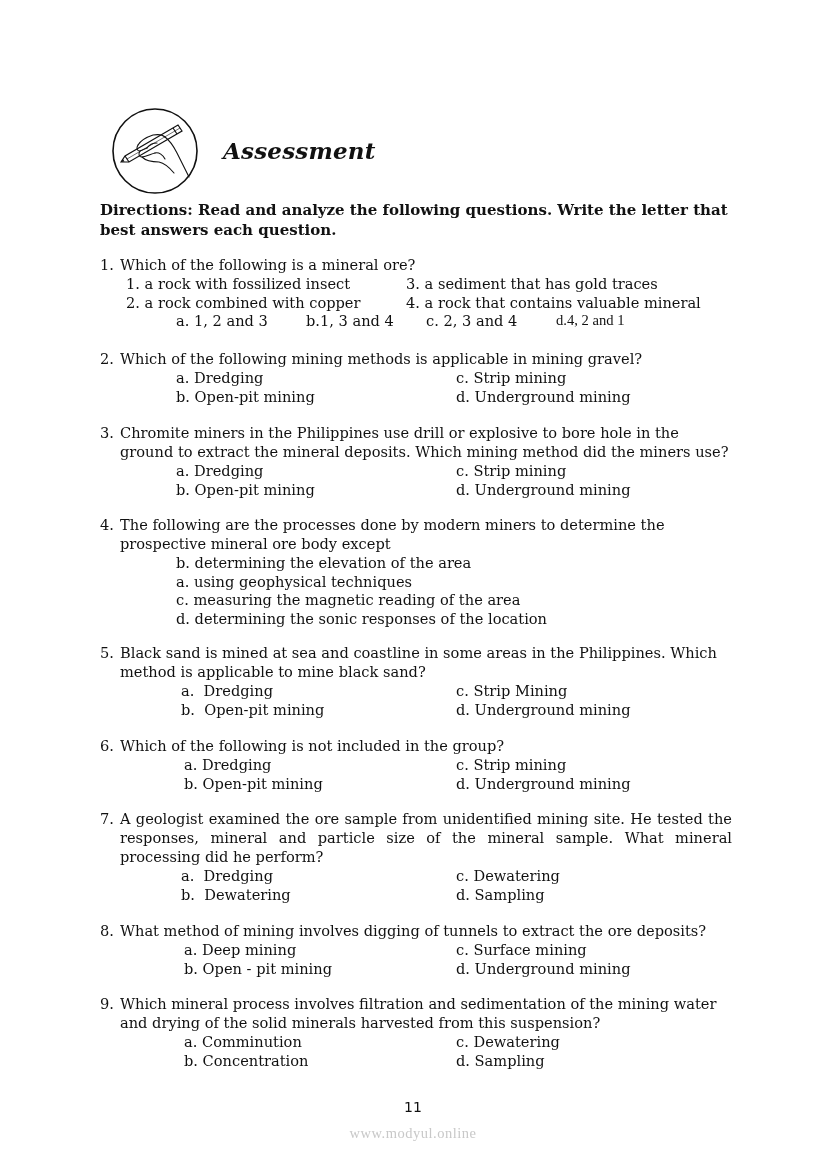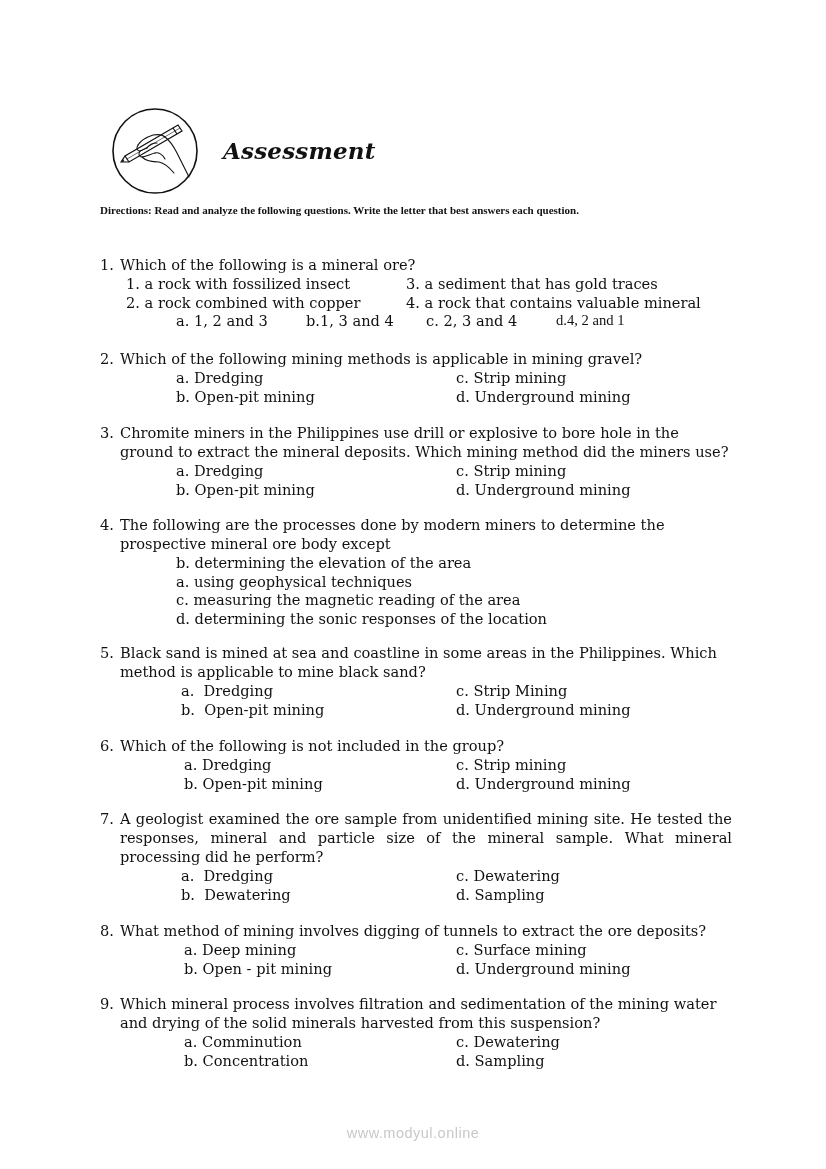--- a/index.html
+++ b/index.html
@@ -4,32 +4,32 @@
   <style>
     html, body { margin: 0; padding: 0; background: #ffffff; }
     body { width: 826px; height: 1169px; position: relative; overflow: hidden;
            font-family: "DejaVu Serif", "Liberation Serif", serif; color: #111; }
     .page { position: absolute; left: 0; top: 0; width: 826px; height: 1169px; }
     .header { position: absolute; left: 111px; top: 107px; width: 300px; height: 90px; }
     .icon-circle { position: absolute; left: 0; top: 0; width: 88px; height: 88px; }
     .title { position: absolute; left: 112px; top: 30px; font-family: "DejaVu Serif", serif;
              font-weight: bold; font-style: italic; font-size: 23px; letter-spacing: 0.2px; }
     .directions { position: absolute; left: 100px; top: 201px; width: 640px;
-                  font-weight: bold; font-size: 11px; line-height: 19.5px; font-family: Liberation Serif, serif; }
+                  font-weight: bold; font-size: 15px; line-height: 19.5px; }
     .q { position: absolute; left: 100px; width: 632px; font-size: 14.6px; line-height: 19px; }
     .q .stem { display: flex; }
     .q .num { width: 20px; flex: none; }
     .q .stem-text { flex: 1; }
     .q .stem-text.justify { text-align: justify; text-align-last: left; }
     .row { position: relative; height: 18.5px; white-space: nowrap; }
     .row span { position: absolute; top: 0; margin-left: 6px; }
     .footer-num { position: absolute; left: 0; width: 826px; top: 1099px; text-align: center;
                   font-family: "DejaVu Sans", sans-serif; font-size: 14px; color: #111; }
     .watermark { position: absolute; left: 0; width: 826px; top: 1125px; text-align: center;
-                 font-family: Liberation Sans, sans-serif; font-size: 14.5px; color: #c8c8c8; letter-spacing: 0.5px; }
+                 font-family: Liberation Serif, serif; font-size: 14.5px; color: #c8c8c8; letter-spacing: 0.5px; }
   </style>
 </head>
 <body>
 
 <div class="page">
 
   <div class="header">
     <svg class="icon-circle" viewBox="0 0 88 88">
       <circle cx="44" cy="44" r="42" fill="#fff" stroke="#111" stroke-width="1.6"></circle>
 
@@ -194,14 +194,15 @@
     <div class="row">
       <span style="left:78px;">a. Comminution</span>
       <span style="left:350px;">c. Dewatering</span>
     </div>
     <div class="row">
       <span style="left:78px;">b. Concentration</span>
       <span style="left:350px;">d. Sampling</span>
     </div>
   </div>
 
+  <div class="footer-num">11</div>
   <div class="watermark">www.modyul.online</div>
 </div>
 
 </body></html>

